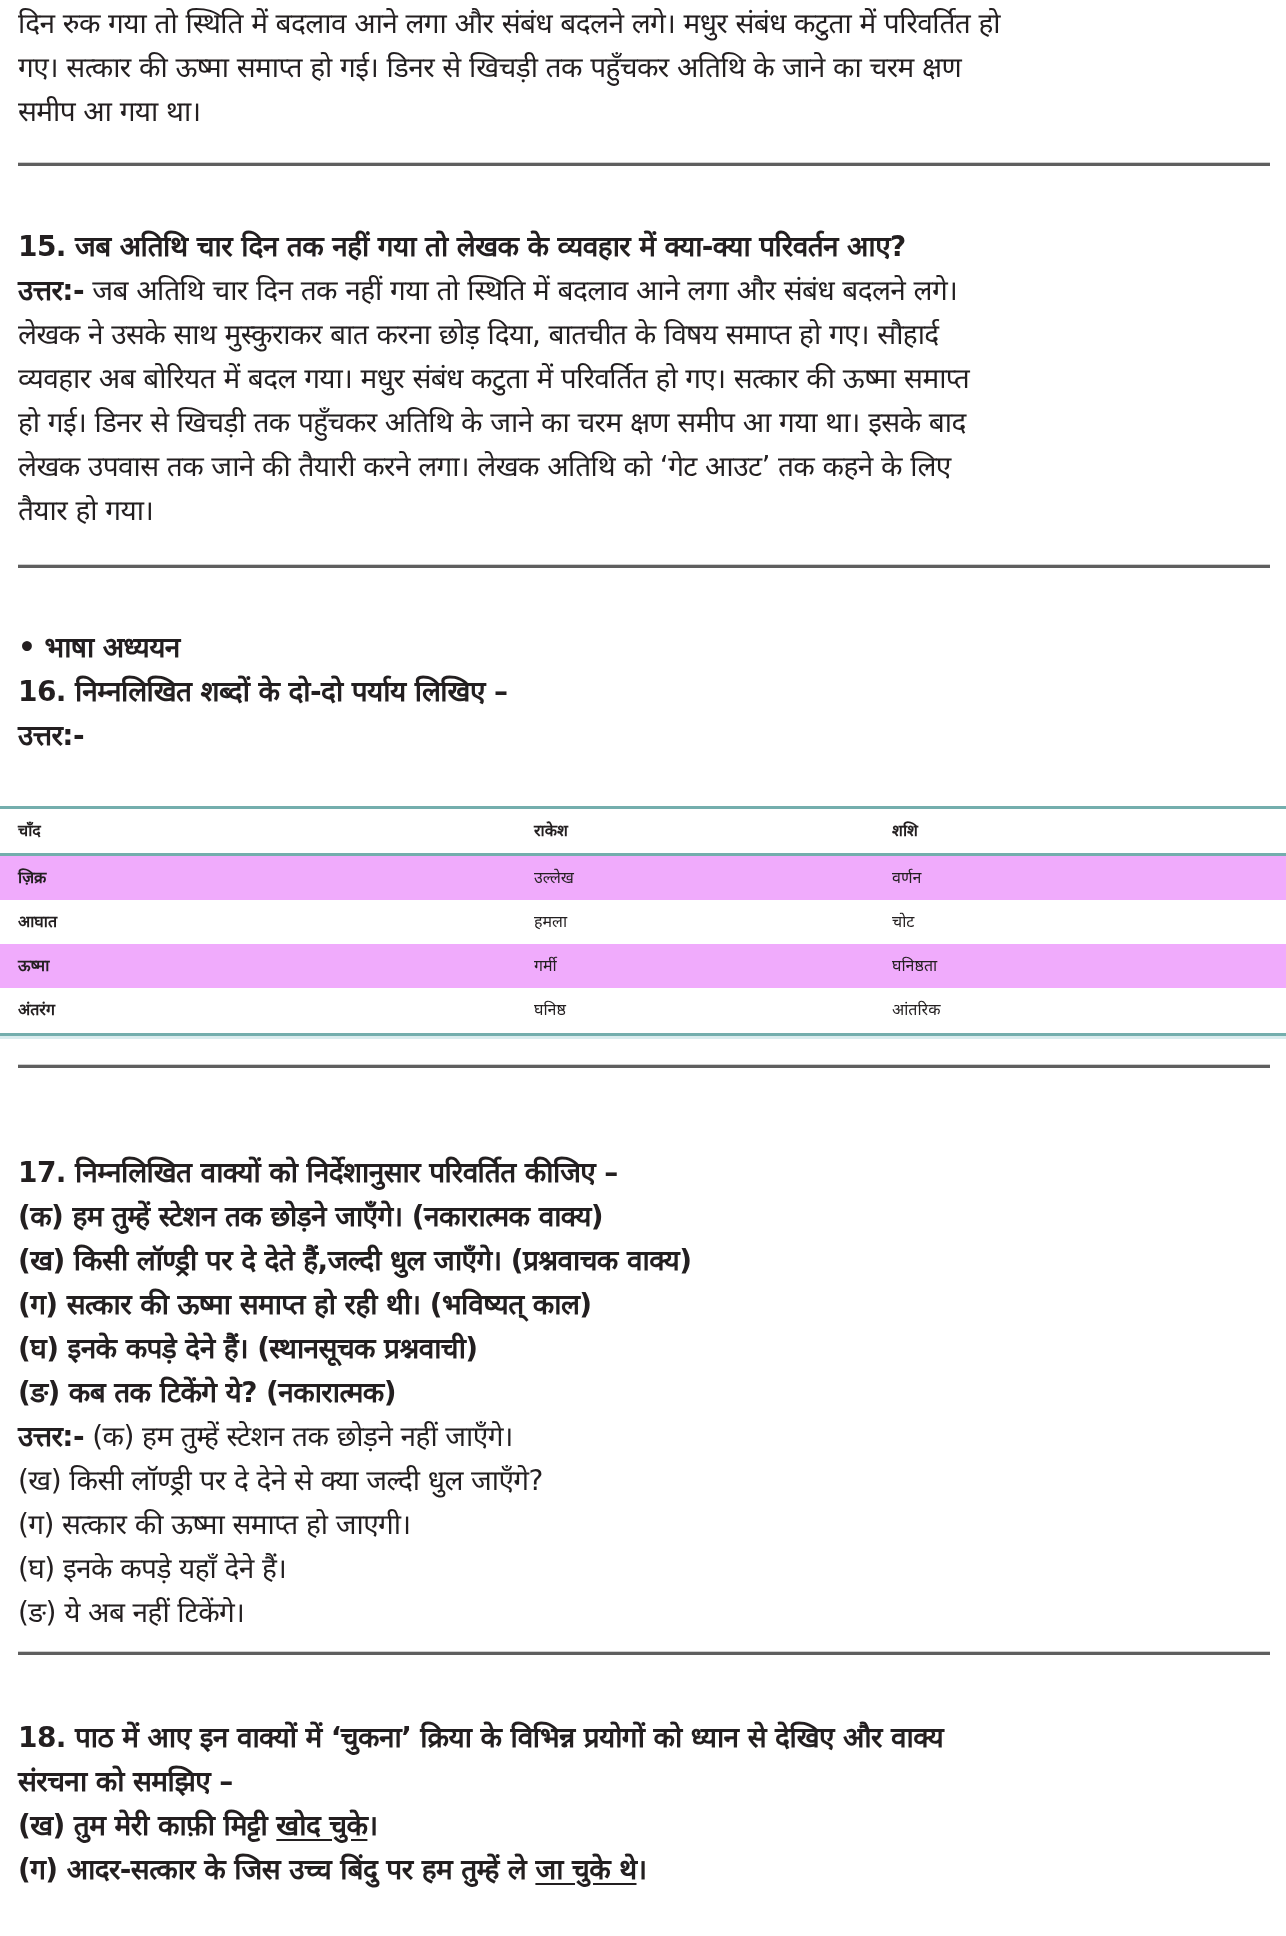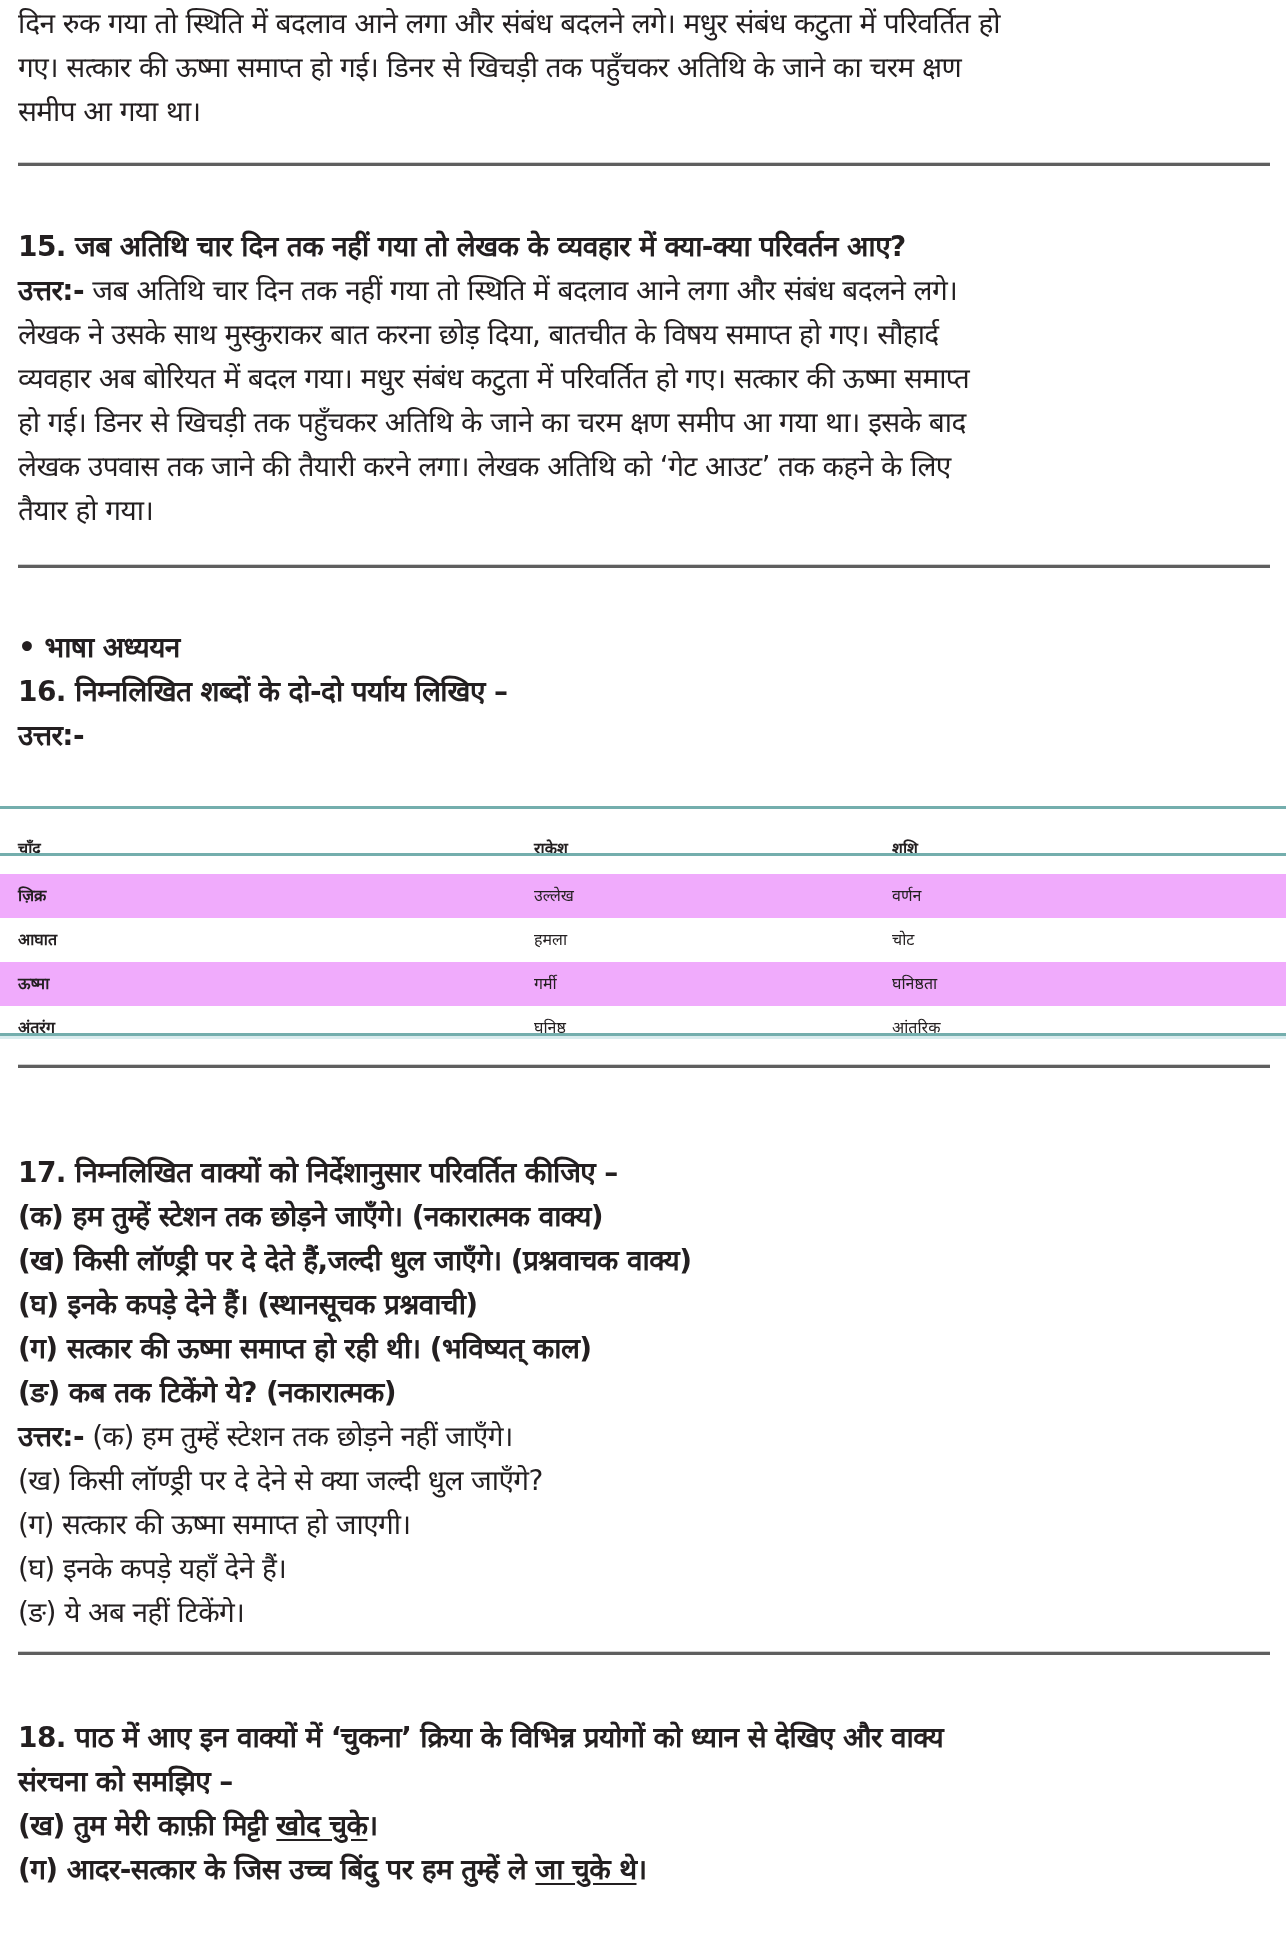--- a/index.html
+++ b/index.html
@@ -58,21 +58,20 @@
       width: 1286px;
       border-collapse: collapse;
       font-size: 28px;
       letter-spacing: -0.6px;
     }
     .syn-row {
       position: absolute;
       left: 0;
       width: 1286px;
       height: 44px;
-      margin-top: 18px;
     }
     .syn-row.striped {
       background: #f0abfc;
     }
     .syn-cell {
       position: absolute;
       top: 0;
       line-height: 44px;
       white-space: nowrap;
     }
@@ -151,22 +150,22 @@
     <div style="position:absolute;left:0;top:1033px;width:1286px;height:3px;background:#74aead;"></div>
     <div style="position:absolute;left:0;top:1036px;width:1286px;height:3px;background:#d9ecee;"></div>
   </div>
 
   <div class="rule" style="top:1064px;"></div>
 
   <div class="para" style="top:1128px;margin-top:23px;">
     <span class="line q-heading">17. निम्नलिखित वाक्यों को निर्देशानुसार परिवर्तित कीजिए –</span>
     <span class="line bold">(क) हम तुम्हें स्टेशन तक छोड़ने जाएँगे। (नकारात्मक वाक्य)</span>
     <span class="line bold">(ख) किसी लॉण्ड्री पर दे देते हैं,जल्दी धुल जाएँगे। (प्रश्नवाचक वाक्य)</span>
+    <span class="line bold">(ग) सत्कार की ऊष्मा समाप्त हो रही थी। (भविष्यत् काल)</span>
     <span class="line bold">(घ) इनके कपड़े देने हैं। (स्थानसूचक प्रश्नवाची)</span>
-    <span class="line bold">(ग) सत्कार की ऊष्मा समाप्त हो रही थी। (भविष्यत् काल)</span>
     <span class="line bold">(ङ) कब तक टिकेंगे ये? (नकारात्मक)</span>
     <span class="line"><span class="ans-label">उत्तर:-</span><span> (क) हम तुम्हें स्टेशन तक छोड़ने नहीं जाएँगे।</span></span>
     <span class="line">(ख) किसी लॉण्ड्री पर दे देने से क्या जल्दी धुल जाएँगे?</span>
     <span class="line">(ग) सत्कार की ऊष्मा समाप्त हो जाएगी।</span>
     <span class="line">(घ) इनके कपड़े यहाँ देने हैं।</span>
     <span class="line">(ङ) ये अब नहीं टिकेंगे।</span>
   </div>
 
   <div class="rule" style="top:1651px;"></div>
 

